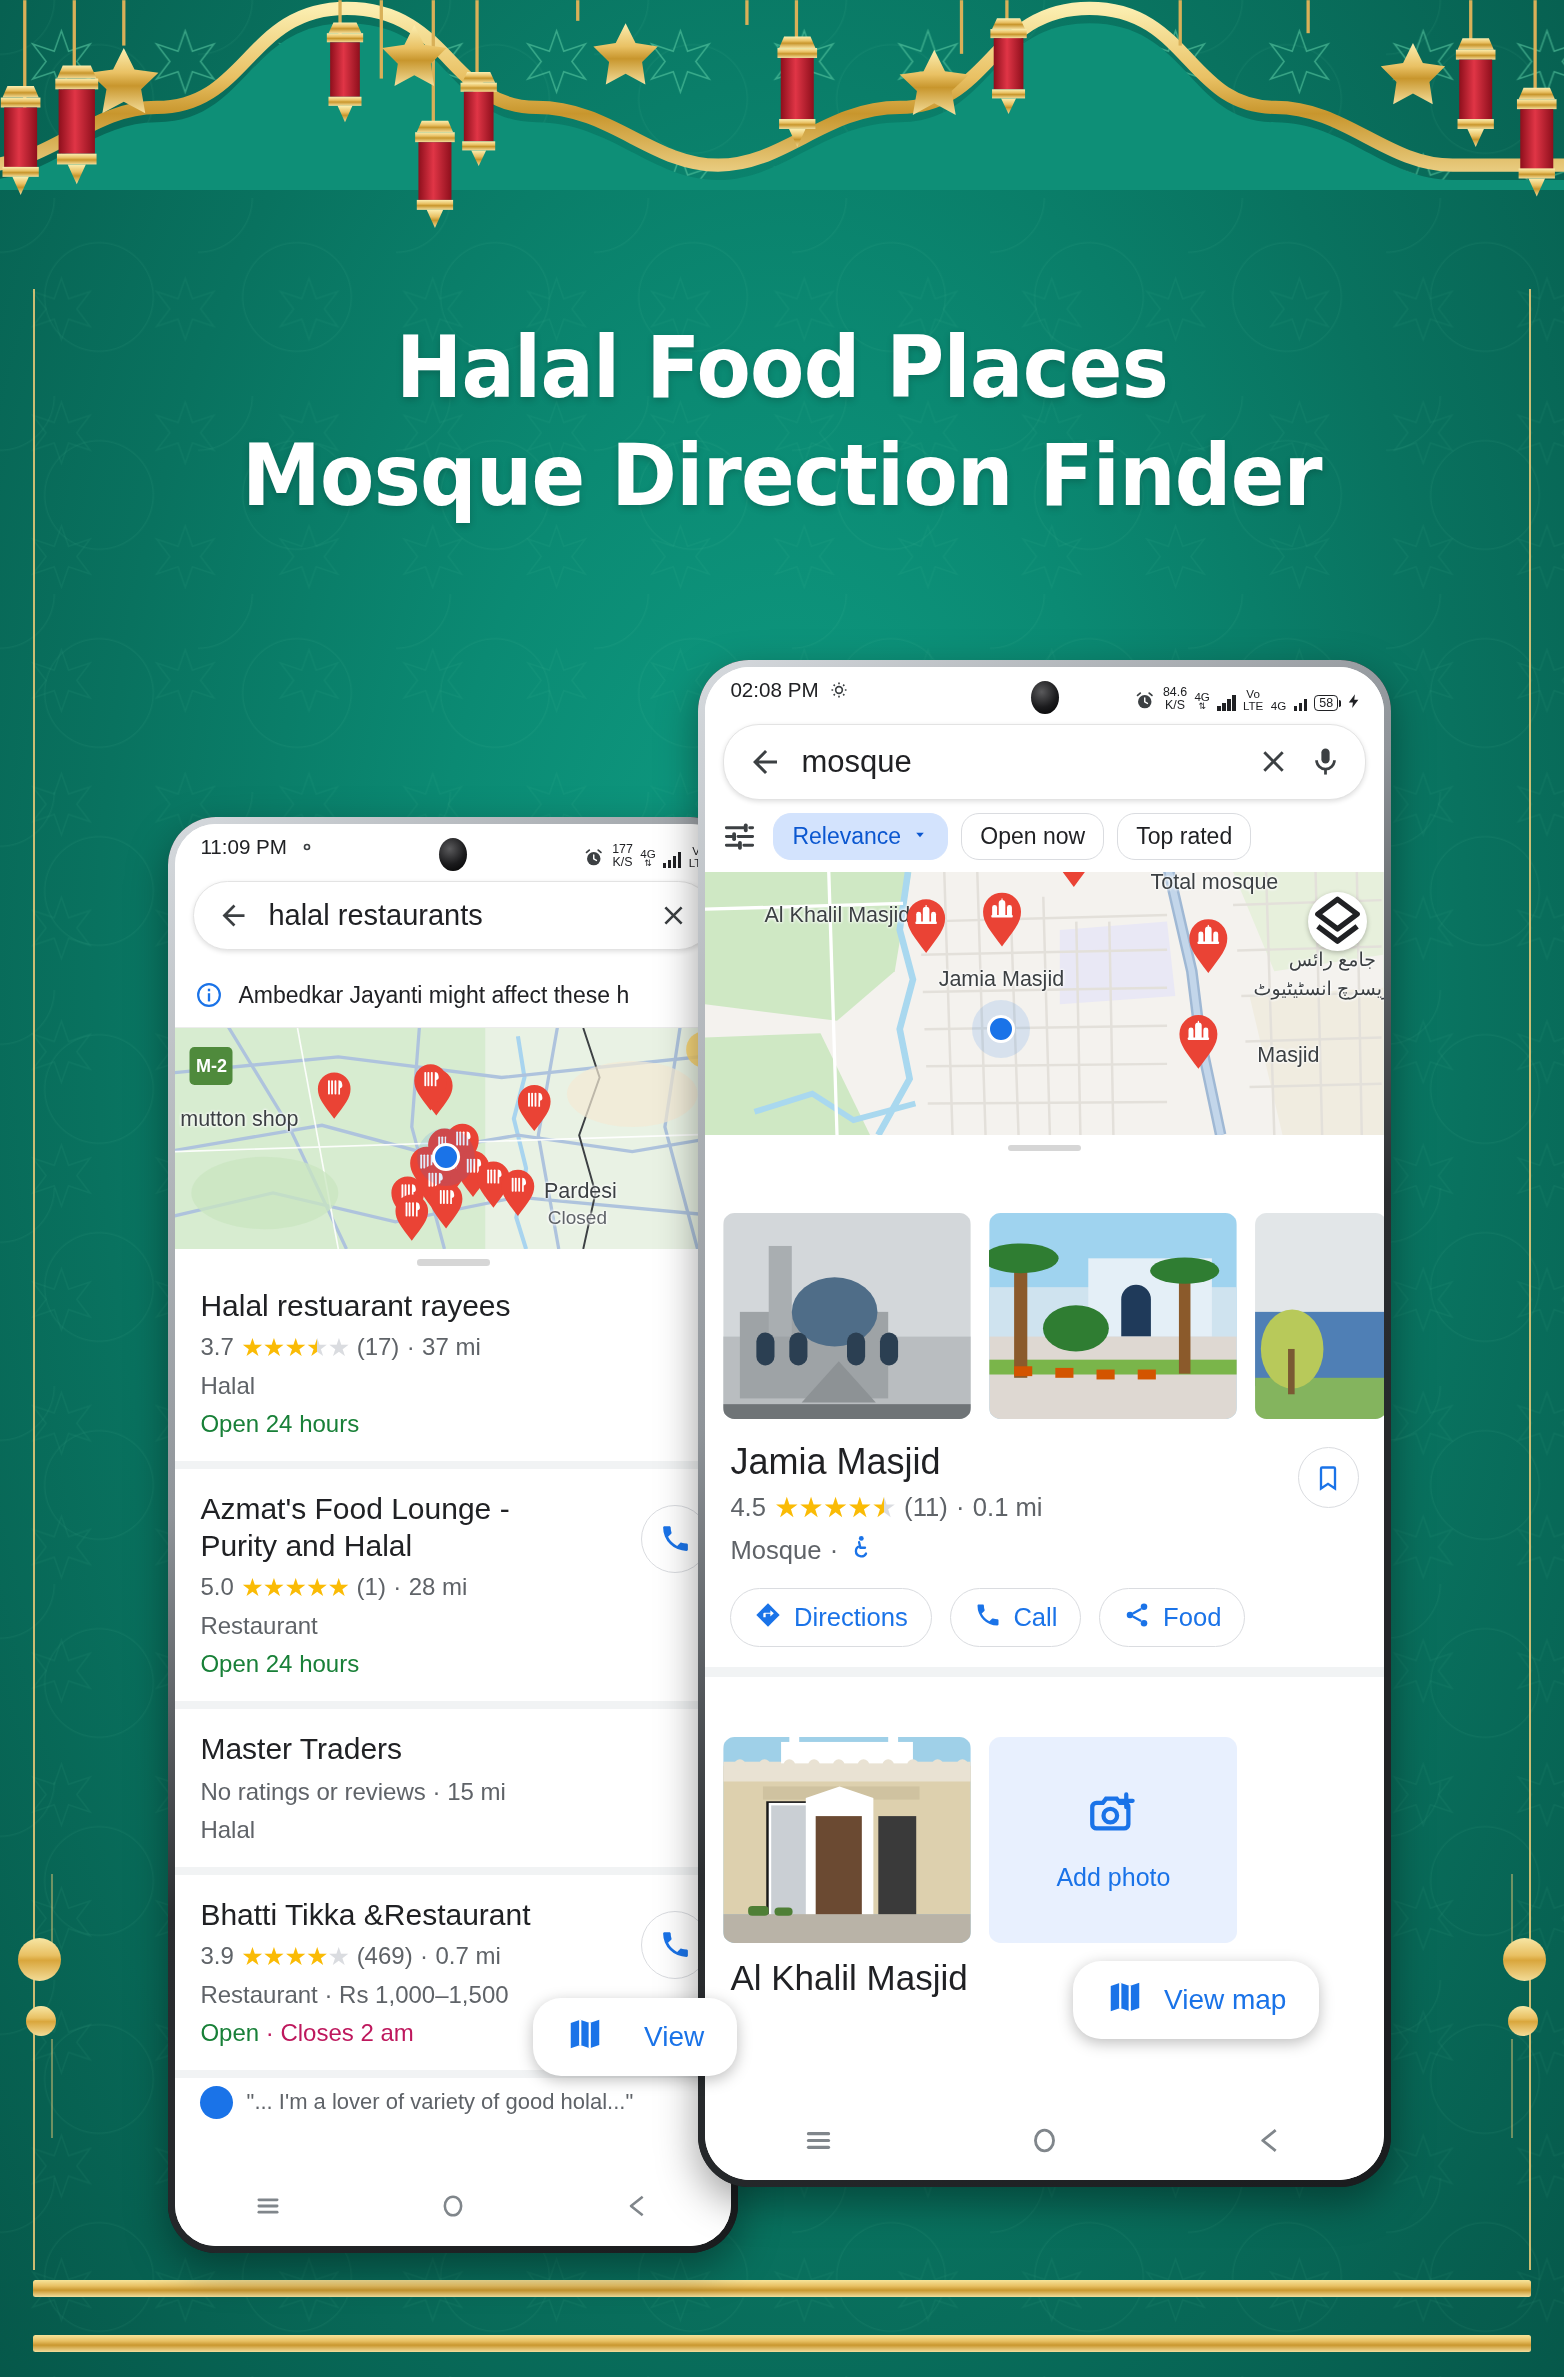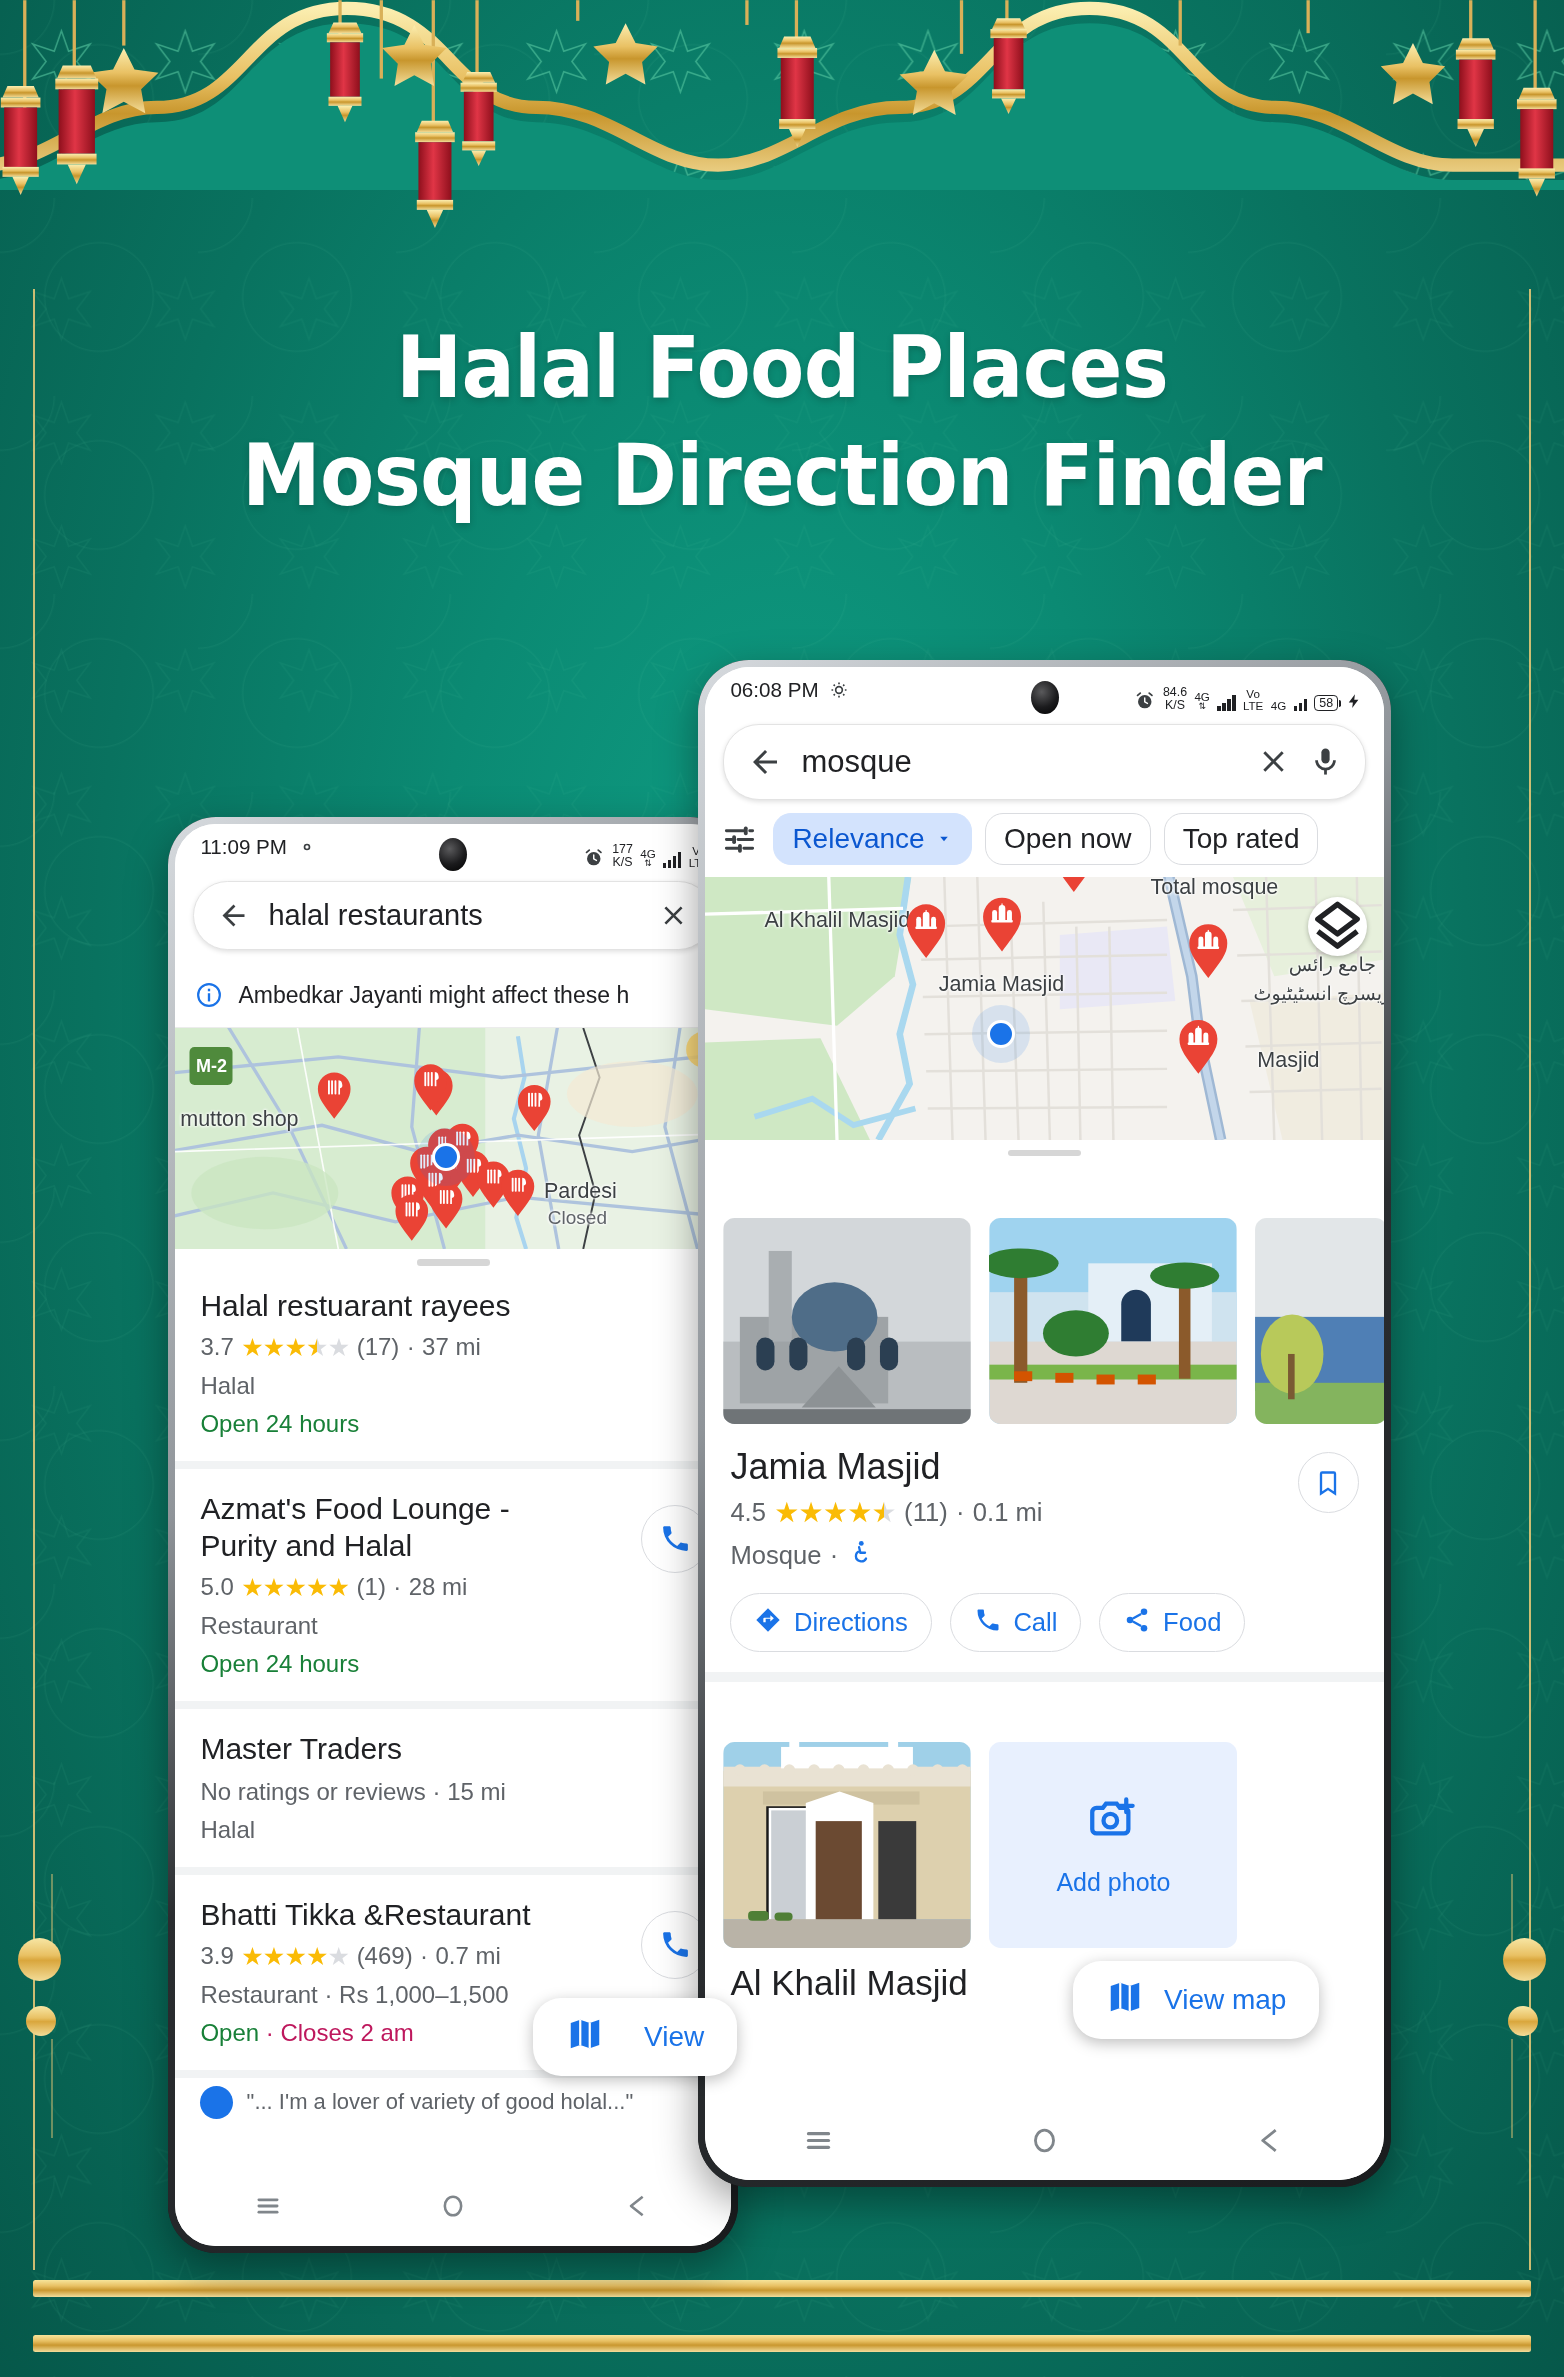--- a/index.html
+++ b/index.html
@@ -145,21 +145,21 @@
     box-shadow: 0 1.7px 5.8px rgba(0,0,0,.13);
     display:flex; align-items:center; gap: 18px; padding: 0 23px;
   }
   .searchbar .q { flex:1; font-size:29px; color:#202124; }
   .ico { display:inline-flex; align-items:center; justify-content:center; }
 
   
   .chiprow { display:flex; align-items:center; gap:13.2px; padding: 13.2px 0 11.6px 16.5px; }
   .chip {
     border:0.8px solid #dadce0; border-radius:18px; padding: 9px 18px;
-    font-size: 28px; color:#202124; white-space:nowrap; background:#fff;
+    font-size: 23px; color:#202124; white-space:nowrap; background:#fff;
     display:flex; align-items:center; gap:10px;
   }
   .chip.active { background:#d3e3fd; border-color:#d3e3fd; color:#0b57d0; }
 
   
   .infobanner {
     display:flex; align-items:center; gap:15px;
     padding: 18px 20px; font-size: 23px; color:#202124;
     white-space:nowrap; background:#fff; border-bottom:0.8px solid #ececec;
   }
@@ -637,21 +637,21 @@
     </div>
   </div>
 
   <div class="phone" id="phone-right">
     <div class="bezel"></div>
     <div class="screen">
       <div class="camera"></div>
 
       <div class="statusbar">
         <div class="sb-left">
-          <span>06:08 PM</span>
+          <span>02:08 PM</span>
           <span class="ico">
             <svg width="20" height="20" viewBox="0 0 24 24">
                 <circle cx="12" cy="12" r="4" fill="none" stroke="#3c4043" stroke-width="2"></circle>
                 <g stroke="#3c4043" stroke-width="2">
                   <path d="M12 3v2M12 19v2M3 12h2M19 12h2M5.6 5.6l1.4 1.4M17 17l1.4 1.4M18.4 5.6L17 7M7 17l-1.4 1.4"></path>
                 </g>
               </svg>
           </span>
         </div>
         <div class="sb-right">

